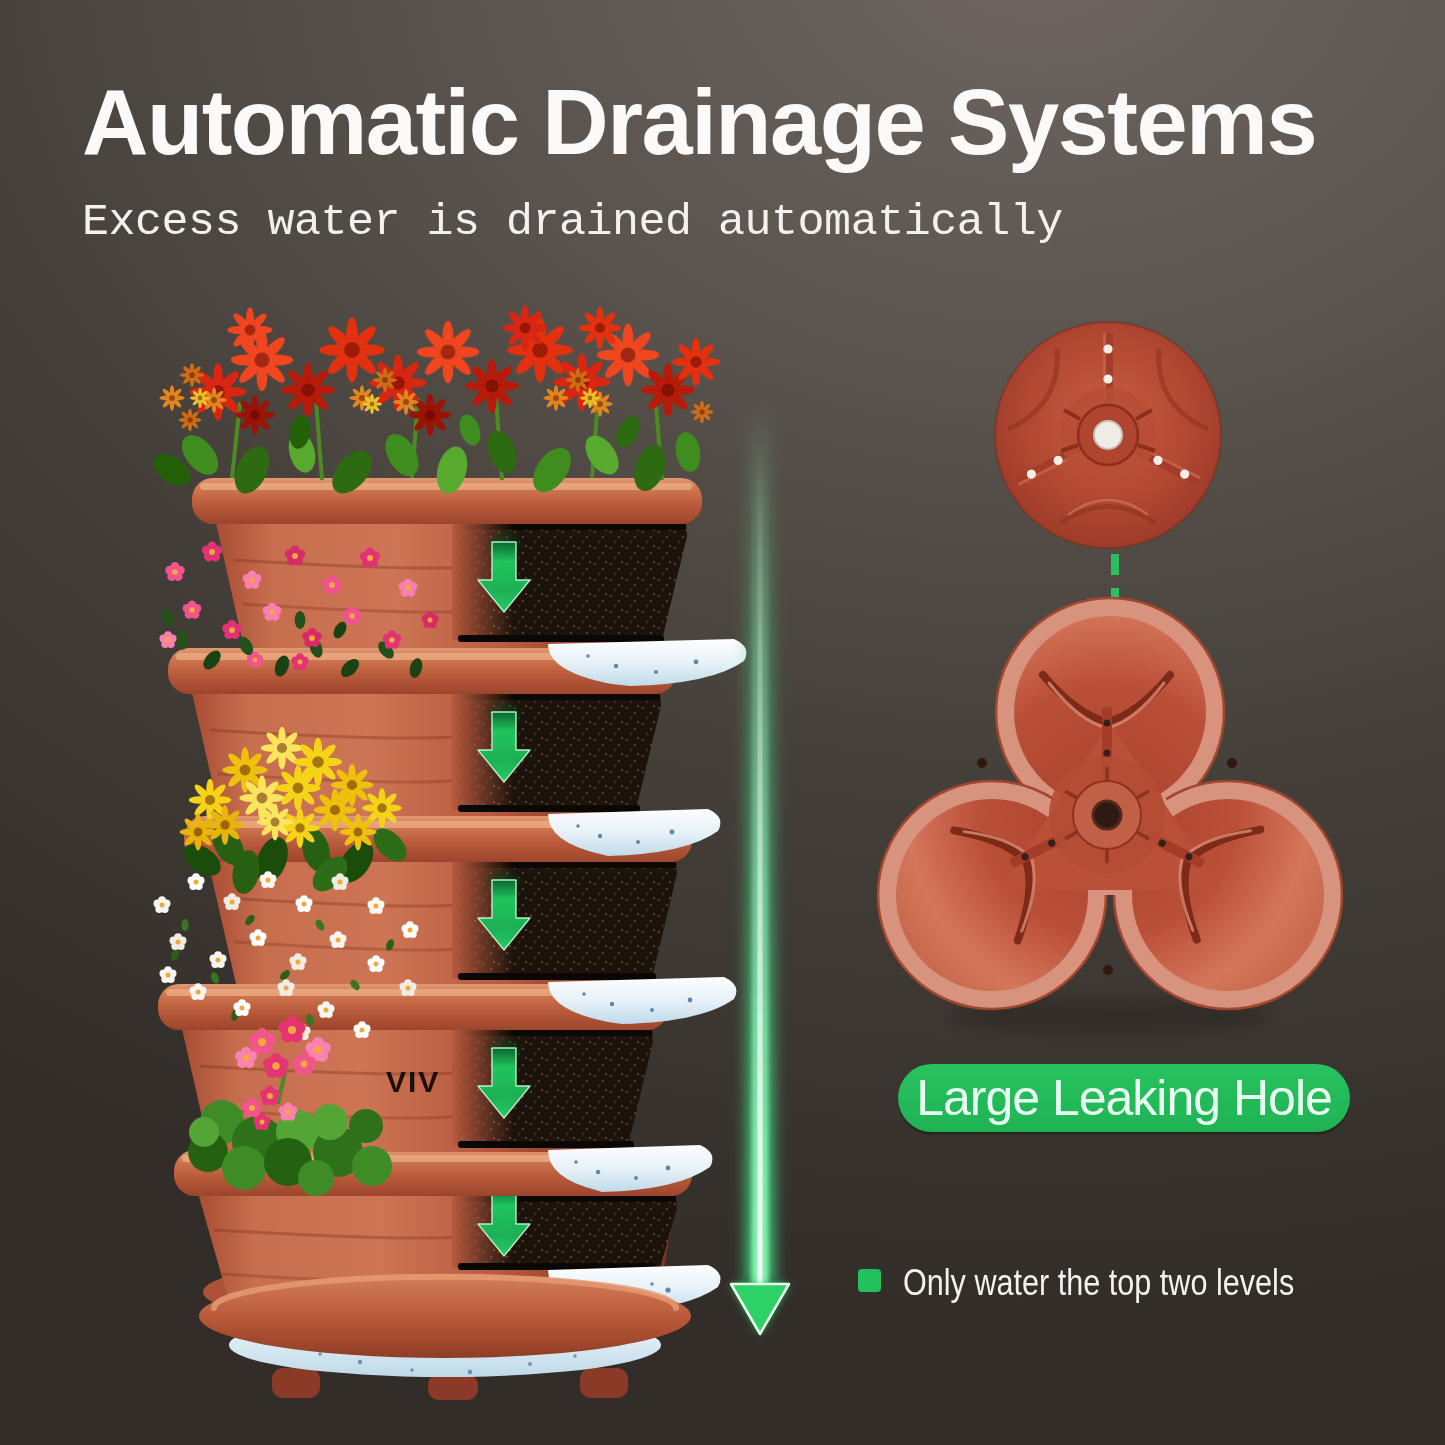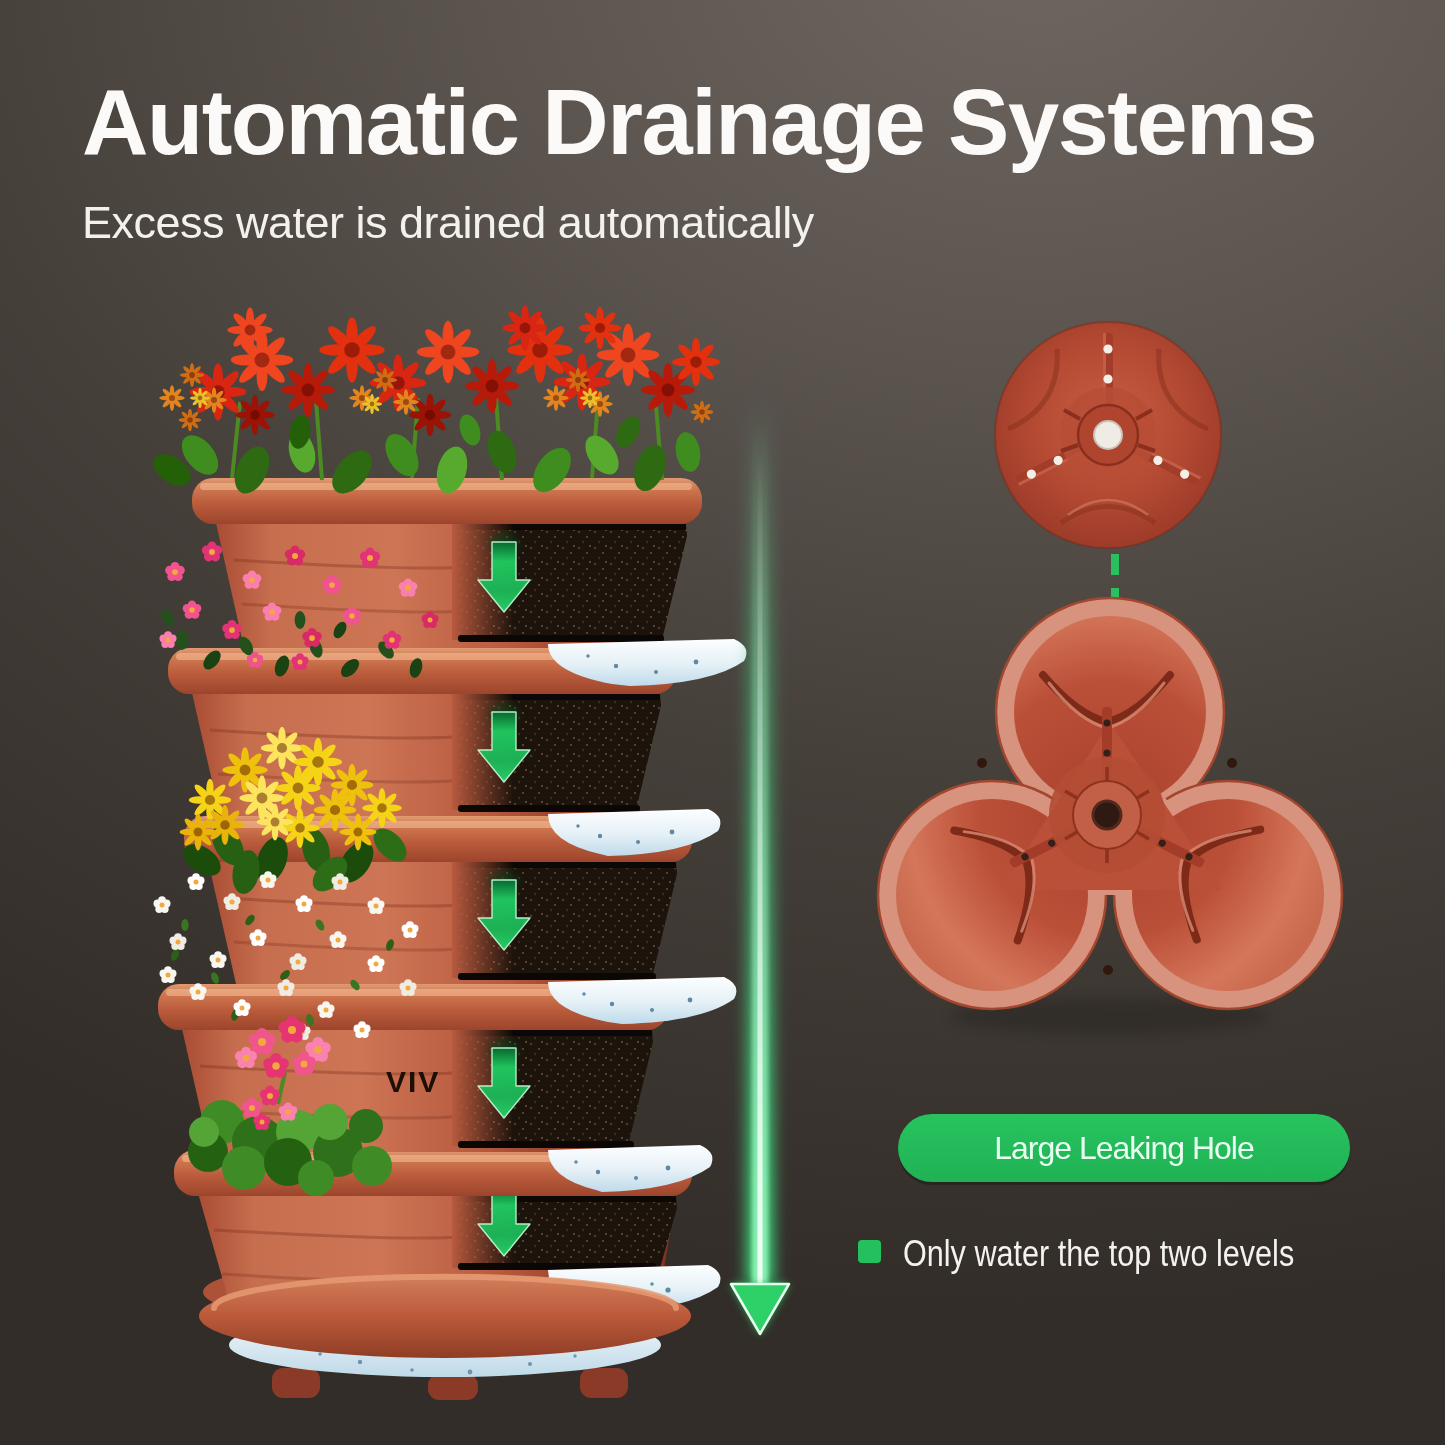--- a/index.html
+++ b/index.html
@@ -10,30 +10,30 @@
   }
   .hdr{position:absolute;left:82px;top:76px;}
   .hdr h1{
     margin:0;font-size:92px;font-weight:700;letter-spacing:-1.5px;line-height:1;
     color:var(--title-white,#fbfaf8);
   }
   .hdr .sub{
     margin:0;font-size:45px;font-weight:500;letter-spacing:-0.5px;line-height:54px;
     color:#f3f1ee;
   }
-  .hdr .sub:first-of-type{margin-top:28px;}
+  .hdr .sub:first-of-type{margin-top:28px;font-family:Liberation Mono, monospace;}
   .scene{position:absolute;left:0;top:0;width:1445px;height:1445px;}
   .badge{
-    position:absolute;left:898px;top:1114px;width:452px;height:68px;border-radius:34px;
+    position:absolute;left:898px;top:1064px;width:452px;height:68px;border-radius:34px;
     background:linear-gradient(180deg,#28c35f 0%, #1fb254 100%);
-    color:#e9fff1;font-size:32px;font-weight:500;letter-spacing:-1px;
+    color:#e9fff1;font-size:50px;font-weight:500;letter-spacing:-1px;
     display:flex;align-items:center;justify-content:center;
     box-shadow:0 3px 0 rgba(0,0,0,0.25);
   }
-  .bullets{position:absolute;left:858px;top:1234px;width:575px;}
+  .bullets{position:absolute;left:858px;top:1263px;width:575px;}
   .bullet{display:flex;align-items:flex-start;gap:22px;}
   .bullet + .bullet{margin-top:34px;}
   .sq{
     flex:0 0 auto;width:23px;height:23px;border-radius:4px;margin-top:6px;
     background:var(--accent-green,#25c05e);
   }
   .bt{
     font-size:36px;font-weight:500;line-height:1.1;color:#f3f2ef;
     transform:scaleX(.85);transform-origin:left top;width:640px;
   }

